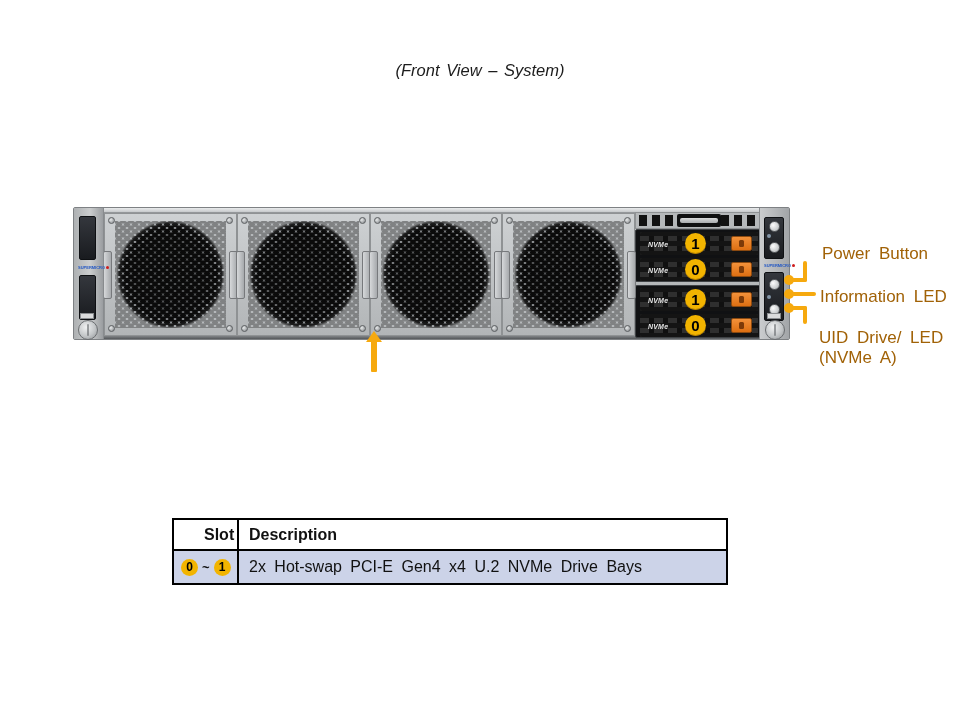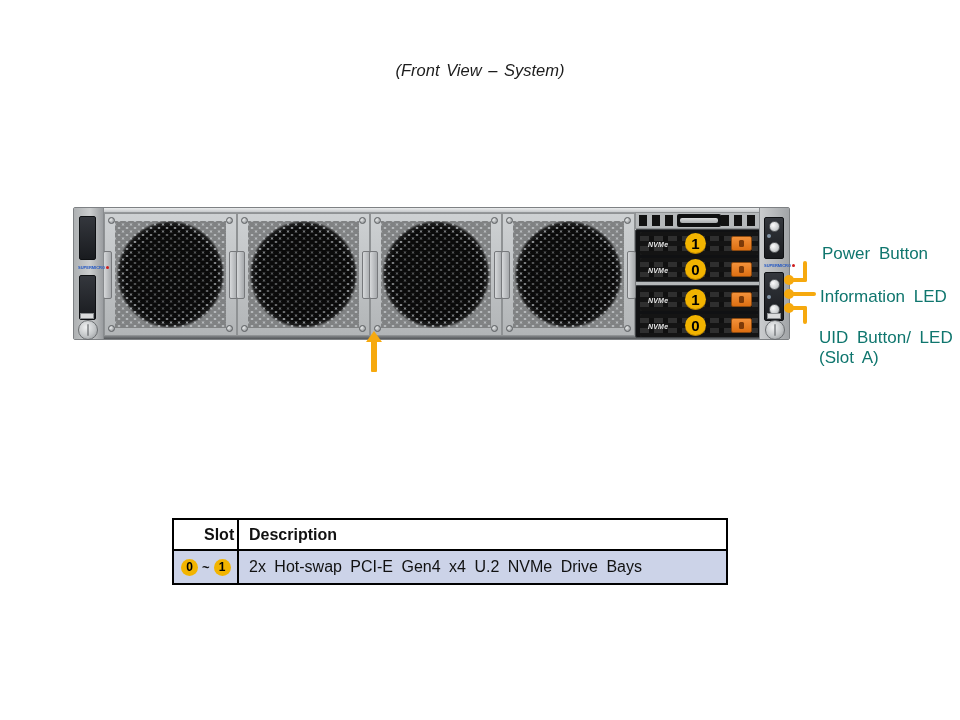--- a/index.html
+++ b/index.html
@@ -96,21 +96,21 @@
   
   .overlay{left:0;top:0;width:960px;height:720px;z-index:10;pointer-events:none;}
   .cl{background:#F6A90E;border-radius:2px;}
   .cdot{width:10px;height:10px;border-radius:50%;background:#F6A90E;}
   #cl-d1{left:784px;top:275px}#cl-d2{left:784px;top:289px}#cl-d3{left:784px;top:303px}
   #cl-h1{left:790px;top:278px;width:17px;height:4px}
   #cl-v1{left:803px;top:261px;width:4px;height:21px}
   #cl-h2{left:790px;top:292px;width:26px;height:4px}
   #cl-h3{left:790px;top:306px;width:17px;height:4px}
   #cl-v3{left:803px;top:306px;width:4px;height:18px}
-  .clabel{font-size:17px;color:#0f766e;word-spacing:4px;white-space:nowrap;line-height:20px;}
+  .clabel{font-size:17px;color:#a16207;word-spacing:4px;white-space:nowrap;line-height:20px;}
   #lbl-power{left:822px;top:244px}
   #lbl-info{left:820px;top:287px}
   #lbl-uid{left:819px;top:328px}
   #lbl-uid span{position:static;display:block;}
 
   
   #fan-arrow-head{left:366px;top:331px;width:0;height:0;border-left:8px solid transparent;
                   border-right:8px solid transparent;border-bottom:11px solid #F6A90E;}
   #fan-arrow-line{left:371px;top:341px;width:6px;height:31px;background:#F6A90E;border-radius:1px;}
   #fan-note{left:255px;top:378px;font-size:17px;word-spacing:4px;white-space:nowrap;color:#111;}
@@ -243,22 +243,22 @@
     <div class="cdot" id="cl-d3"></div>
     <div class="cl" id="cl-h1"></div>
     <div class="cl" id="cl-v1"></div>
     <div class="cl" id="cl-h2"></div>
     <div class="cl" id="cl-h3"></div>
     <div class="cl" id="cl-v3"></div>
 
     <div class="clabel" id="lbl-power">Power Button</div>
     <div class="clabel" id="lbl-info">Information LED</div>
     <div class="clabel" id="lbl-uid">
-      <span>UID Button/ LED</span>
-      <span>(Slot A)</span>
+      <span>UID Drive/ LED</span>
+      <span>(NVMe A)</span>
     </div>
 
     <div id="fan-arrow-head"></div>
     <div id="fan-arrow-line"></div>
   </div>
 
   <div class="spec-table">
     <div class="st-row header">
       <div class="st-c1">Slot</div>
       <div class="st-c2">Description</div>

